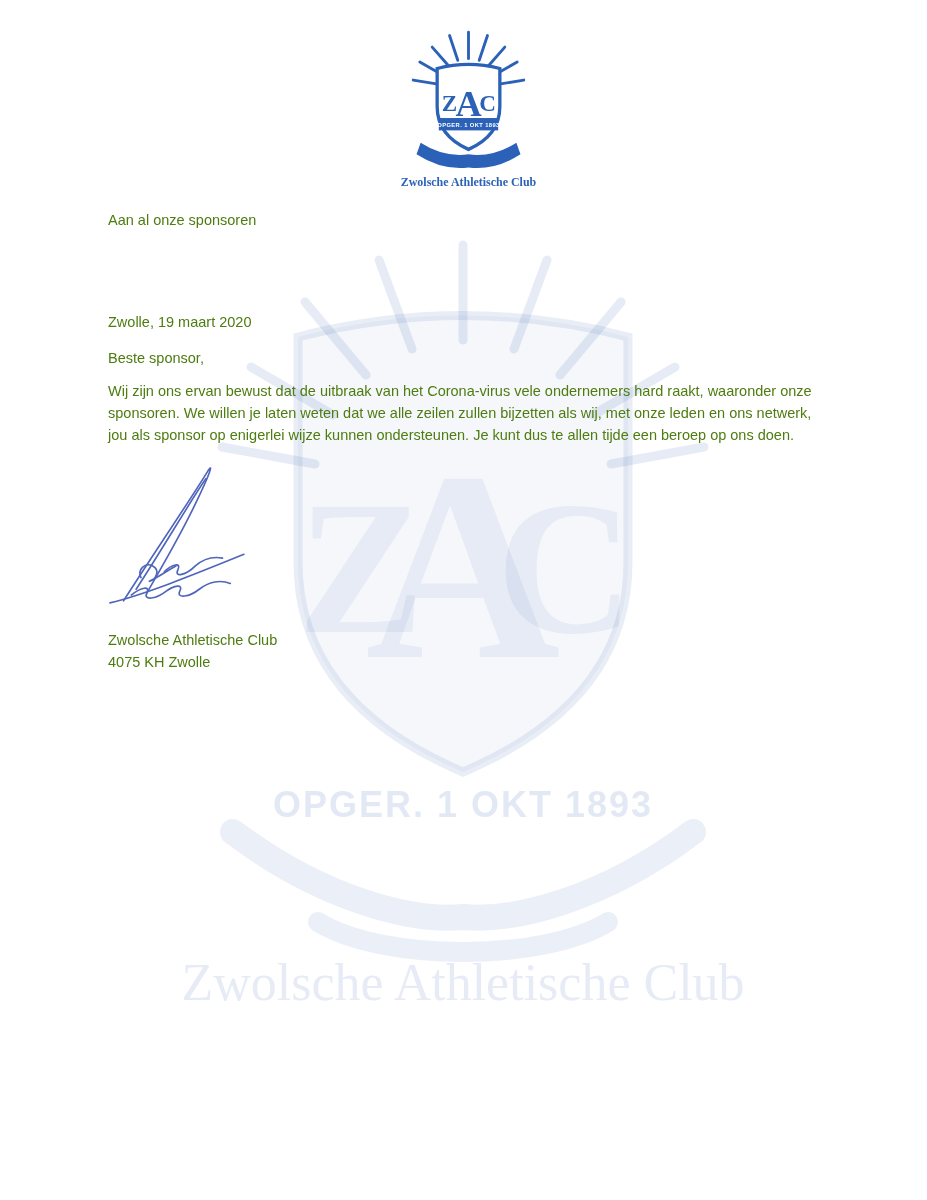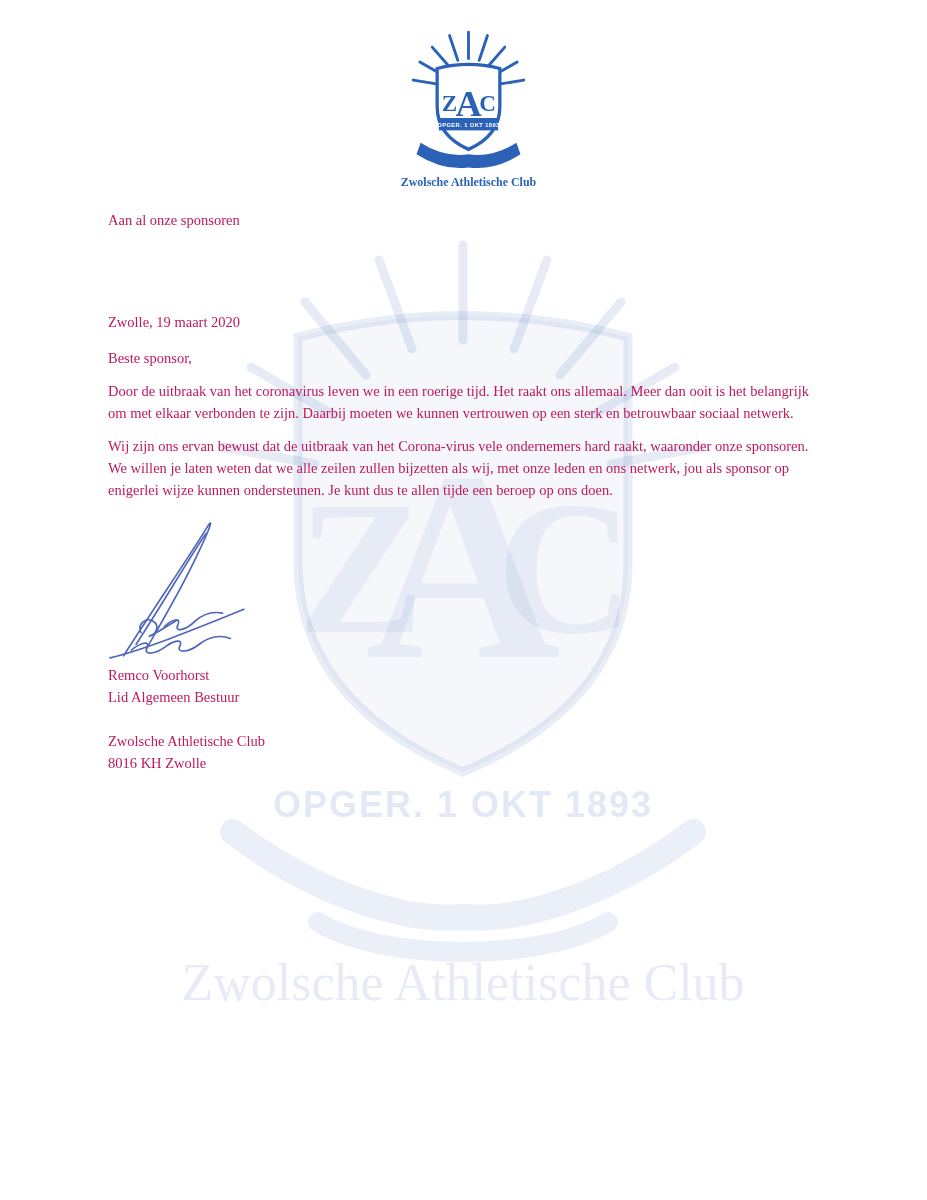--- a/index.html
+++ b/index.html
@@ -20,21 +20,21 @@
     z-index:0; pointer-events:none;
   }
   
   .content {
     position:relative; z-index:1;
     padding:14px 99px 0 108px;
   }
   .logo-block { width:165px; margin:0 auto 15px; text-align:center; }
   .logo-block svg { display:block; width:165px; height:180px; }
 
-  .letter-text { color:#be185d; font-size:14.5px; line-height:22px;font-family:Liberation Serif, serif; }
+  .letter-text { color:#4d7c0f; font-size:14.5px; line-height:22px; }
   .letter-text p { margin:0 0 11px; }
   p.recipient  { margin:0; }
   p.date-line  { margin:80px 0 14px; }
   p.salutation { margin:12px 0 11px; }
   .signature-block { height:150px; margin:4px 0 2px; }
   .signature-block svg { display:block; }
   .signer p  { margin:0; }
   .address   { margin-top:22px; }
   .address p { margin:0; }
 </style>
@@ -94,40 +94,35 @@
         <text x="100" y="208" text-anchor="middle" font-family="Liberation Serif, serif" font-weight="bold" font-size="14.5" fill="#2b62b8">Zwolsche Athletische Club</text>
       </svg>
     </header>
 
     <main class="letter-text">
       <p class="recipient">Aan al onze sponsoren</p>
 
       <p class="date-line">Zwolle, 19 maart 2020</p>
       <p class="salutation">Beste sponsor,</p>
 
-      <p>Door de uitbraak van het coronavirus leven we in een roerige tijd. Het raakt ons allemaal. Meer dan ooit is het belangrijk om met elkaar verbonden te zijn. Daarbij moeten we kunnen vertrouwen op een sterk en betrouwbaar sociaal netwerk.</p>
       <p>Wij zijn ons ervan bewust dat de uitbraak van het Corona-virus vele ondernemers hard raakt, waaronder onze sponsoren. We willen je laten weten dat we alle zeilen zullen bijzetten als wij, met onze leden en ons netwerk, jou als sponsor op enigerlei wijze kunnen ondersteunen. Je kunt dus te allen tijde een beroep op ons doen.</p>
 
       <div class="signature-block">
         <svg viewBox="0 0 170 152" width="165" height="148">
           <g fill="none" stroke="#3c55b5" stroke-width="1.7" stroke-linecap="round" opacity="0.9">
             <path d="M16 148 C44 104 86 42 103 14 C109 5 105 17 91 46 C73 84 50 122 40 140"></path>
             <path d="M29 136 C54 98 88 40 101 22"></path>
             <path d="M34 124 C30 116 38 108 46 112 C54 116 50 126 42 128 C52 124 62 116 70 112"></path>
             <path d="M58 118 C66 110 76 108 72 116 C68 124 80 122 90 112 C98 105 108 102 118 104"></path>
             <path d="M24 142 C34 134 44 132 40 140 C36 148 50 146 60 138 C68 132 78 130 74 138 C70 146 84 144 94 136 C104 128 116 126 126 130"></path>
             <path d="M2 150 C36 142 86 122 140 100"></path>
           </g>
         </svg>
       </div>
 
-      <div class="signer">
-        <p>Remco Voorhorst</p>
-        <p>Lid Algemeen Bestuur</p>
-      </div>
 
       <div class="address">
         <p>Zwolsche Athletische Club</p>
-        <p>8016 KH Zwolle</p>
+        <p>4075 KH Zwolle</p>
       </div>
     </main>
   </div>
 </div>
 
 </body></html>

